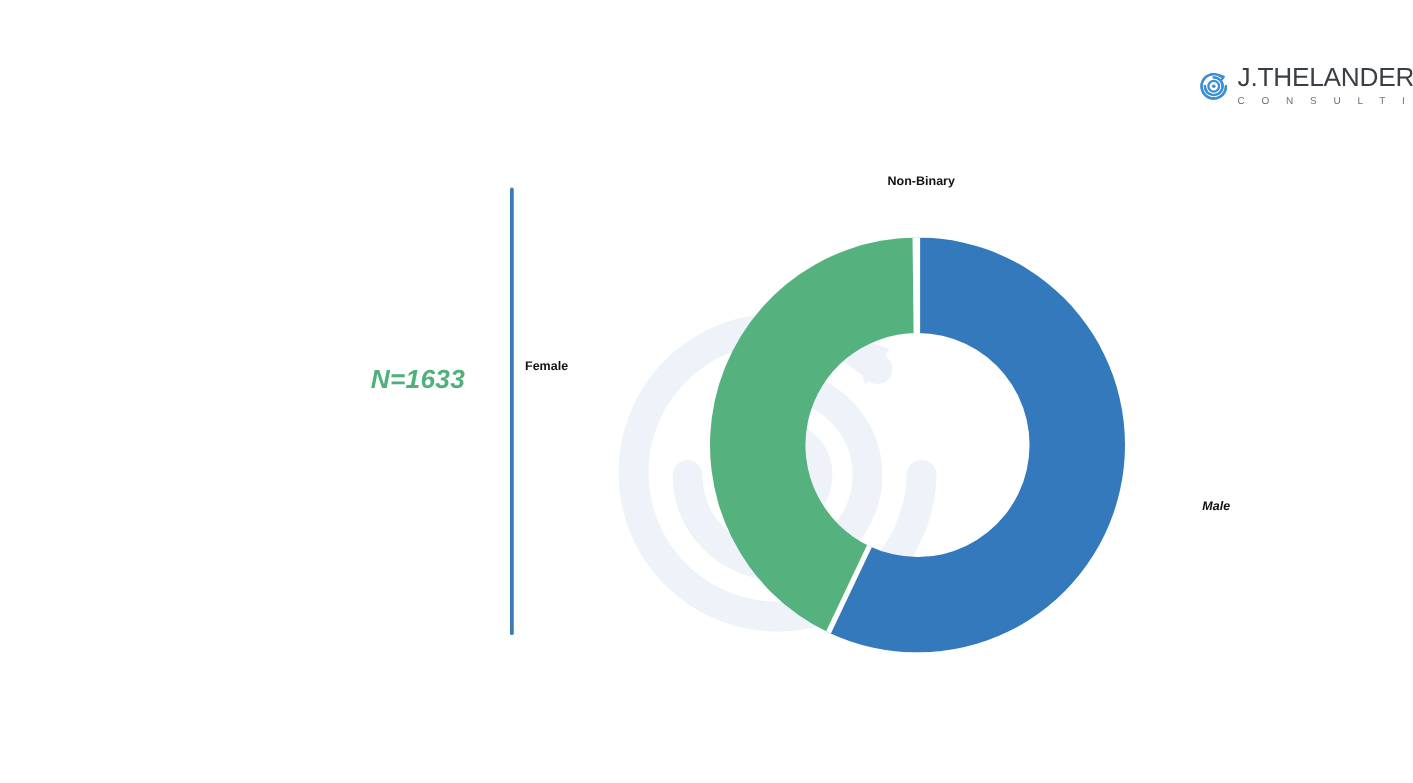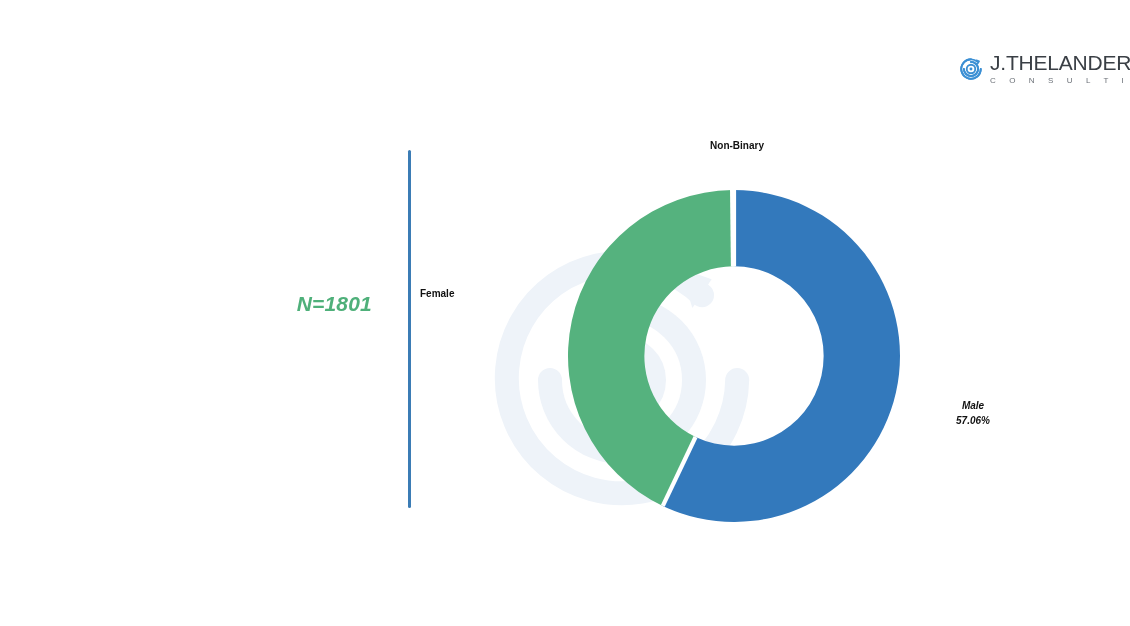--- a/index.html
+++ b/index.html
@@ -143,21 +143,21 @@
     <circle cx="32" cy="32" r="10.5" fill="none" stroke="#3b8fd4" stroke-width="4.6"></circle>
     <circle cx="32" cy="32" r="3.6" fill="#3b8fd4"></circle>
   </svg>
   <span class="words">
     <span class="wordmark">J.THELANDER</span>
     <span class="tagline">C O N S U L T I N G</span>
   </span>
 </div>
 
 <div id="left-block">
-  <div id="sample-size">N=1801</div>
+  <div id="sample-size">N=1633</div>
 </div>
 
 <div id="divider"></div>
 
 <div id="chart-area">
 
   <svg id="watermark" viewBox="0 0 200 200" aria-hidden="true">
     <g fill="none" stroke="#eef3f9" stroke-width="15" stroke-linecap="round">
       <path d="M150 47 A 72 72 0 1 0 172 100"></path>
       <path d="M100 55 A 45 45 0 1 1 55 100"></path>
@@ -185,14 +185,13 @@
 <div class="slice-label" id="label-non-binary">
   <span>Non-Binary</span>
 </div>
 
 <div class="slice-label" id="label-female">
   <span>Female</span>
 </div>
 
 <div class="slice-label" id="label-male">
   <span>Male</span>
-  <span class="pct">57.06%</span>
 </div>
 
 </body></html>

